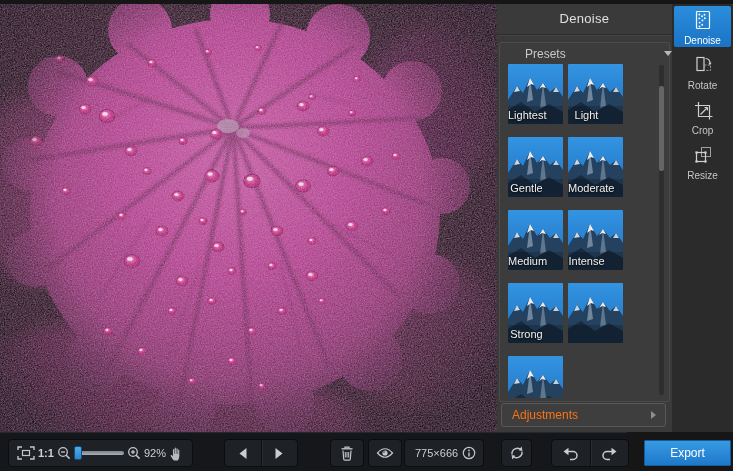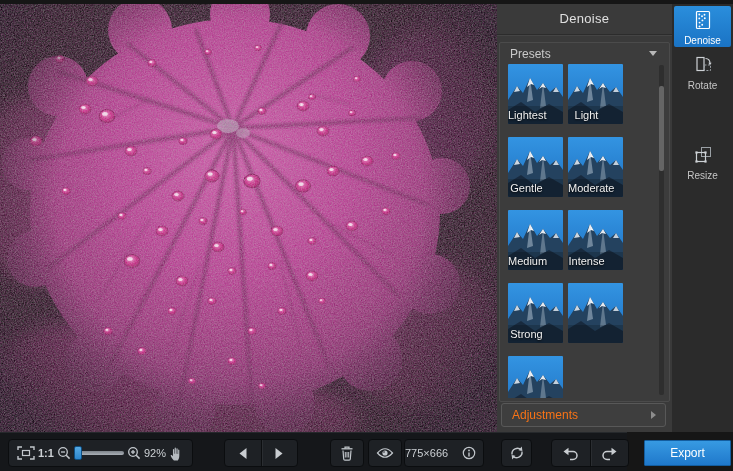--- a/index.html
+++ b/index.html
@@ -8,21 +8,21 @@
   
   .canvas{position:absolute;left:0;top:4px;width:497px;height:428px;background:#190c14;overflow:hidden;}
   .canvas svg{display:block;}
   
   .panel{position:absolute;left:497px;top:4px;width:175px;height:428px;background:#3a3a3a;}
   .panel-title{position:absolute;left:0;top:0;width:100%;height:29px;line-height:29px;text-align:center;
                font-size:13px;color:#e0e0e0;letter-spacing:.3px;}
   .panel-divider{position:absolute;left:0;top:30px;width:100%;height:1px;background:#2c2c2c;box-shadow:0 1px 0 #454545;}
   .presets-box{position:absolute;left:2px;top:38px;width:169px;height:358px;background:#3c3c3c;
                border:1px solid #4b4b4b;border-radius:2px;}
-  .presets-header{position:absolute;left:0;top:0;width:100%;height:21px;display:flex;align-items:center;cursor:default;}
+  .presets-header{position:absolute;left:15px;top:0;width:100%;height:21px;display:flex;align-items:center;cursor:default;}
   .presets-header span.lbl{font-size:12px;color:#c9c9c9;margin-left:10px;}
   .tri-down{width:0;height:0;border-left:4px solid transparent;border-right:4px solid transparent;
             border-top:5px solid #b8b8b8;margin-left:auto;margin-right:12px;}
   .preset-grid{position:absolute;left:8px;top:21px;width:140px;height:334px;overflow:hidden;
                display:flex;flex-wrap:wrap;column-gap:23px;row-gap:13px;align-content:flex-start;}
   .preset-cell{position:relative;width:37px;height:60px;cursor:pointer;}
   .preset-cell svg{display:block;width:55px;height:60px;border-radius:1px;}
   .preset-label{position:absolute;left:0;right:0;bottom:3px;text-align:center;font-size:11px;color:#f0f0f0;
                 text-shadow:0 1px 2px rgba(0,0,0,.85);}
   .scrollbar{position:absolute;right:5px;top:22px;width:5px;height:330px;background:#2e2e2e;border-radius:2px;}
@@ -330,20 +330,30 @@
     </div>
     <div class="tool" style="top:47px">
       <svg width="20" height="22" viewBox="0 0 20 22">
         <rect x="4" y="3.5" width="7" height="13" fill="none" stroke="#cdd1d5" stroke-width="1.2"></rect>
         <rect x="11.5" y="11" width="6" height="5.5" fill="none" stroke="#9aa0a5" stroke-width="1" stroke-dasharray="2 1.4"></rect>
         <path d="M12.5 4.5 q4.5 0.3 4.5 5" fill="none" stroke="#cdd1d5" stroke-width="1.2"></path>
         <polygon points="17,11.3 15.4,8.8 18.6,8.8" fill="#cdd1d5"></polygon>
       </svg>
       <span class="t-label">Rotate</span>
     </div>
+    <div class="tool" style="top:92px">
+      <svg width="20" height="22" viewBox="0 0 20 22">
+        <g fill="none" stroke="#cdd1d5" stroke-width="1.2">
+          <path d="M2 6.5 h3 M5.5 3 v3.5 M5.5 6.5 h11 v11 M16.5 20.5 v-3 M19.5 17.5 h-3 M5.5 6.5 v11 h11"></path>
+          <path d="M7.5 15.5 L14.5 8.5"></path>
+          <path d="M11.5 8.5 h3 v3" stroke-width="1"></path>
+        </g>
+      </svg>
+      <span class="t-label">Crop</span>
+    </div>
     <div class="tool" style="top:137px">
       <svg width="20" height="22" viewBox="0 0 20 22">
         <rect x="8.5" y="3.5" width="9" height="9" fill="none" stroke="#9aa0a5" stroke-width="1"></rect>
         <rect x="3.5" y="8.5" width="9" height="9" fill="none" stroke="#cdd1d5" stroke-width="1.2"></rect>
         <g fill="#cdd1d5">
           <rect x="2.4" y="7.4" width="2.2" height="2.2"></rect>
             <rect x="11.4" y="7.4" width="2.2" height="2.2"></rect>
           <rect x="2.4" y="16.4" width="2.2" height="2.2"></rect>
             <rect x="11.4" y="16.4" width="2.2" height="2.2"></rect>
         </g>
@@ -413,21 +423,21 @@
 
     <div class="tb-group icon-btn" style="left:368px;width:34px;justify-content:center;">
       <svg width="18" height="12" viewBox="0 0 18 12">
         <path d="M1.5 6 Q9 -2.5 16.5 6 Q9 14.5 1.5 6 Z" fill="none" stroke="#c2c7cc" stroke-width="1.2"></path>
         <circle cx="9" cy="6" r="2.6" fill="#c2c7cc"></circle>
         <circle cx="8" cy="5" r=".8" fill="#1e2125"></circle>
       </svg>
     </div>
 
     <div class="tb-group" style="left:404px;width:80px;">
-      <span class="tb-text" style="">775×666</span>
+      <span class="tb-text" style="margin-left:10px">775×666</span>
       <span class="icon-btn" style="margin-left:auto;margin-right:7px">
         <svg width="14" height="14" viewBox="0 0 14 14">
           <circle cx="7" cy="7" r="5.7" fill="none" stroke="#c2c7cc" stroke-width="1.2"></circle>
           <circle cx="7" cy="4.4" r="0.9" fill="#c2c7cc"></circle>
           <line x1="7" y1="6.6" x2="7" y2="10.4" stroke="#c2c7cc" stroke-width="1.4"></line>
         </svg>
       </span>
     </div>
 
     <div class="tb-group icon-btn" style="left:501px;width:31px;justify-content:center;">

